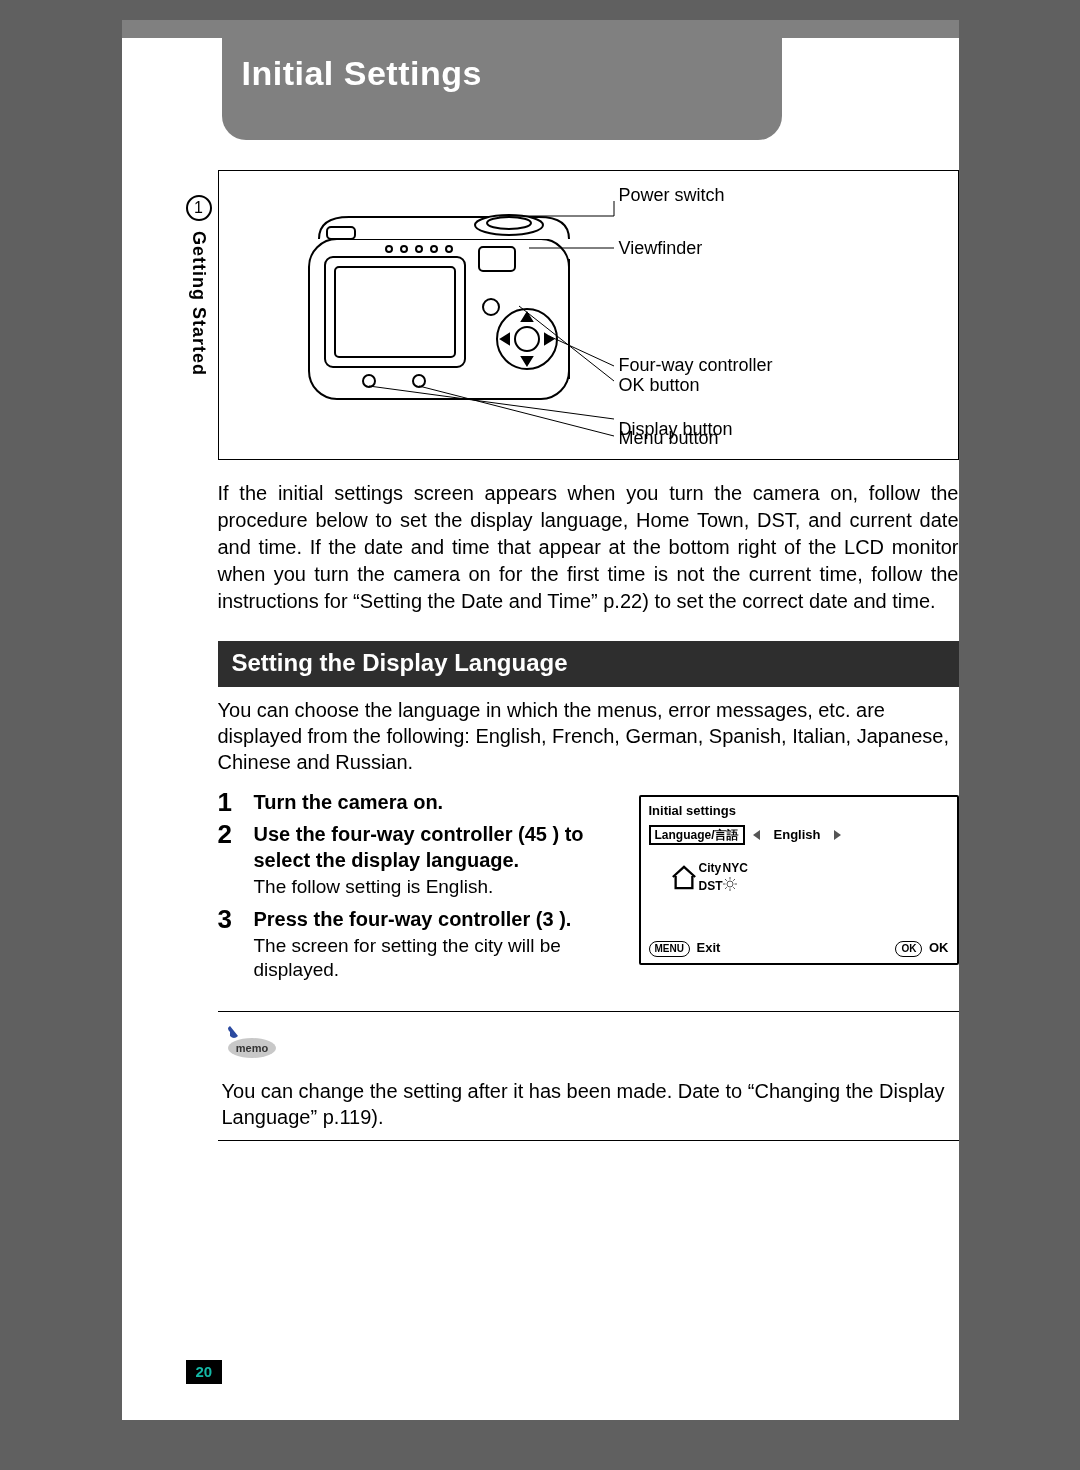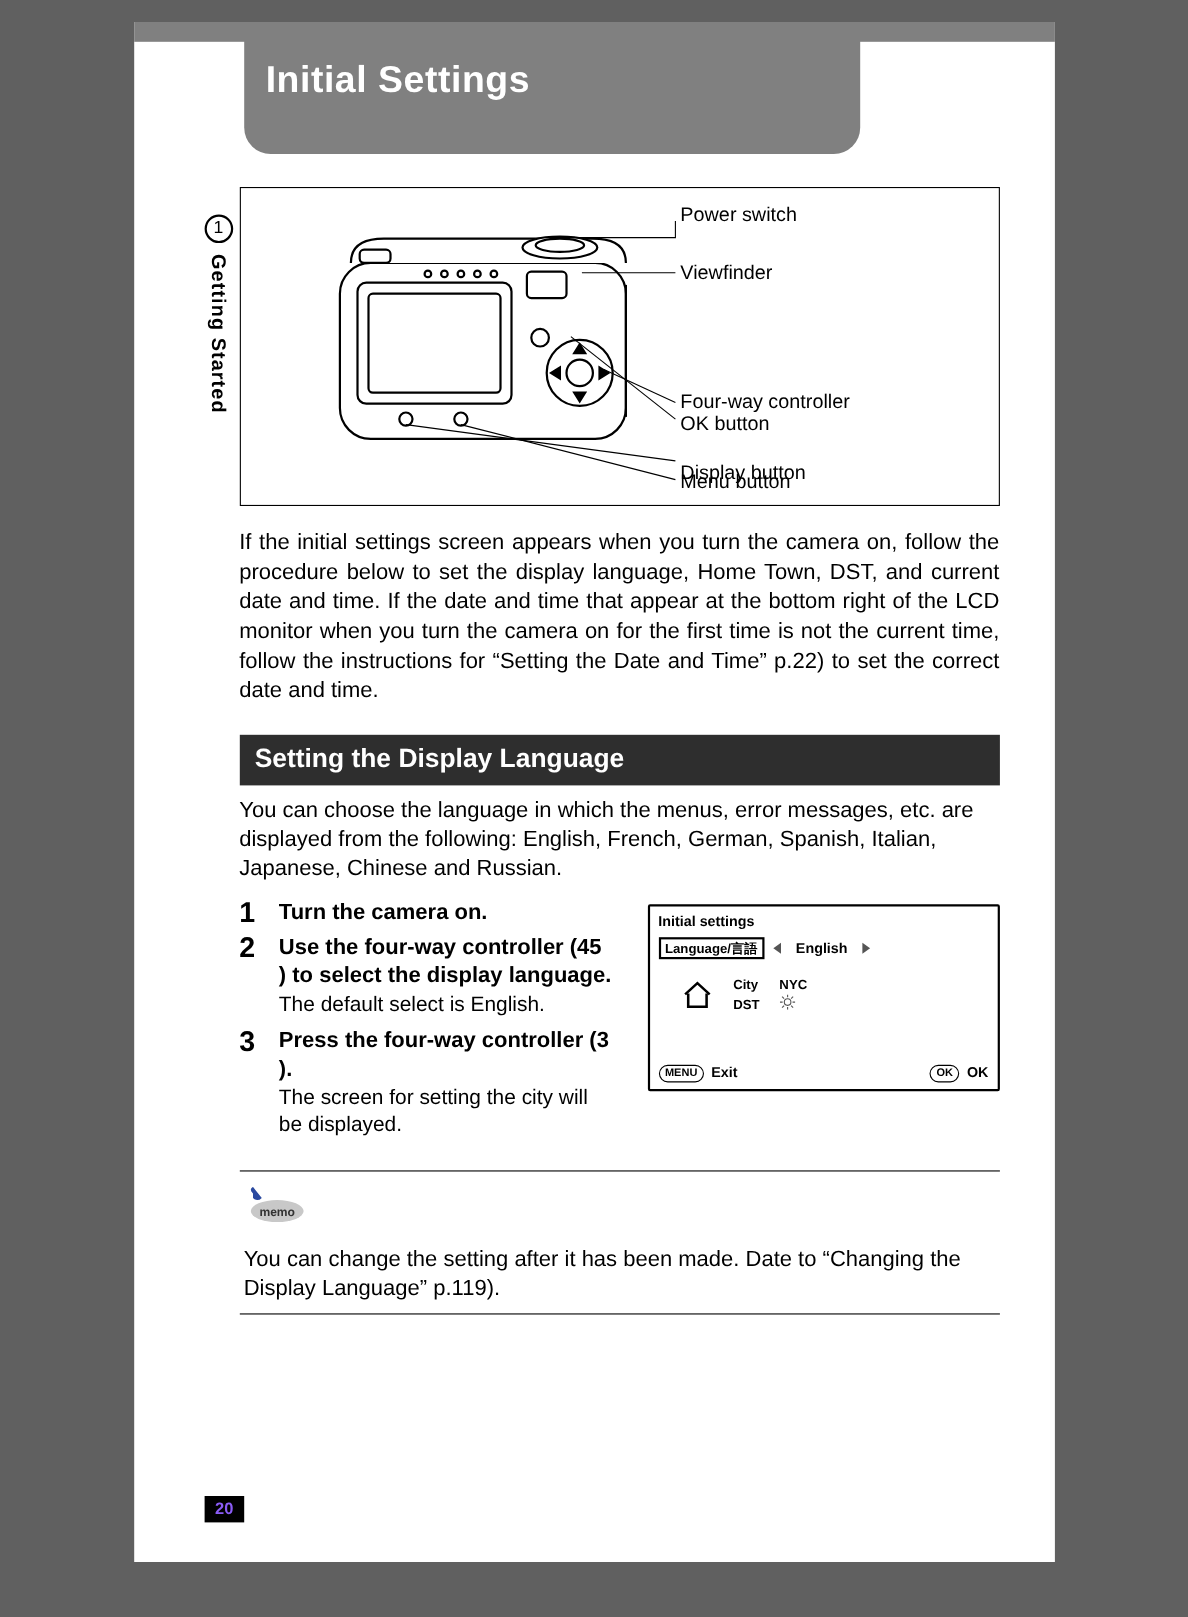--- a/index.html
+++ b/index.html
@@ -58,21 +58,20 @@
     writing-mode: vertical-rl;
     text-orientation: mixed;
     font-weight: bold;
     font-size: 18px;
     transform: rotate(0deg);
     margin-left: 2px;
     letter-spacing: 1px;
   }
   .content {
     margin-left: 96px;
-    margin-right: 50px;
     padding-top: 150px;
   }
   .diagram-box {
     border: 1px solid #000;
     height: 290px;
     position: relative;
     margin-bottom: 20px;
   }
   .camera-svg {
     position: absolute;
@@ -163,21 +162,20 @@
     width: 0;height: 0;
     border-top: 5px solid transparent;
     border-bottom: 5px solid transparent;
   }
   .lcd-tri-l { border-right: 7px solid #555; }
   .lcd-tri-r { border-left: 7px solid #555; }
   .lcd-english { font-weight: bold; font-size: 13px; margin: 0 6px;}
   .lcd-mid {
     display: flex;
     align-items: center;
-    gap: 18px;
     margin-top: 14px;
     margin-left: 20px;
   }
   .house {
     width: 30px; height: 26px; position: relative;
   }
   .house svg { width: 100%; height: 100%; }
   .lcd-labels { font-weight: bold; font-size: 12px; line-height: 1.5; }
   .lcd-vals { font-weight: bold; font-size: 12px; line-height: 1.5; }
   .lcd-footer {
@@ -215,21 +213,21 @@
     width: 56px;
     padding-top: 4px;
   }
   .memo-icon svg { width: 56px; }
   .memo-text { font-size: 20px; line-height: 1.3; }
   .page-num {
     position: absolute;
     left: 64px;
     bottom: 36px;
     background: #000;
-    color: #8b5cf6;
+    color: #14b8a6;
     font-weight: bold;
     font-size: 15px;
     padding: 3px 10px 4px 10px;
   }
 </style>
 </head>
 <body>
 
 <div class="page">
   <div class="top-dark"></div>
@@ -310,21 +308,21 @@
         <div class="step">
           <div class="step-num">1</div>
           <div class="step-body">
             <div class="step-title">Turn the camera on.</div>
           </div>
         </div>
         <div class="step">
           <div class="step-num">2</div>
           <div class="step-body">
             <div class="step-title">Use the four-way controller (45   ) to select the display language.</div>
-            <div class="step-note">The default select is English.</div>
+            <div class="step-note">The follow setting is English.</div>
           </div>
         </div>
         <div class="step">
           <div class="step-num">3</div>
           <div class="step-body">
             <div class="step-title">Press the four-way controller (3  ).</div>
             <div class="step-note">The screen for setting the city will be displayed.</div>
           </div>
         </div>
       </div>

